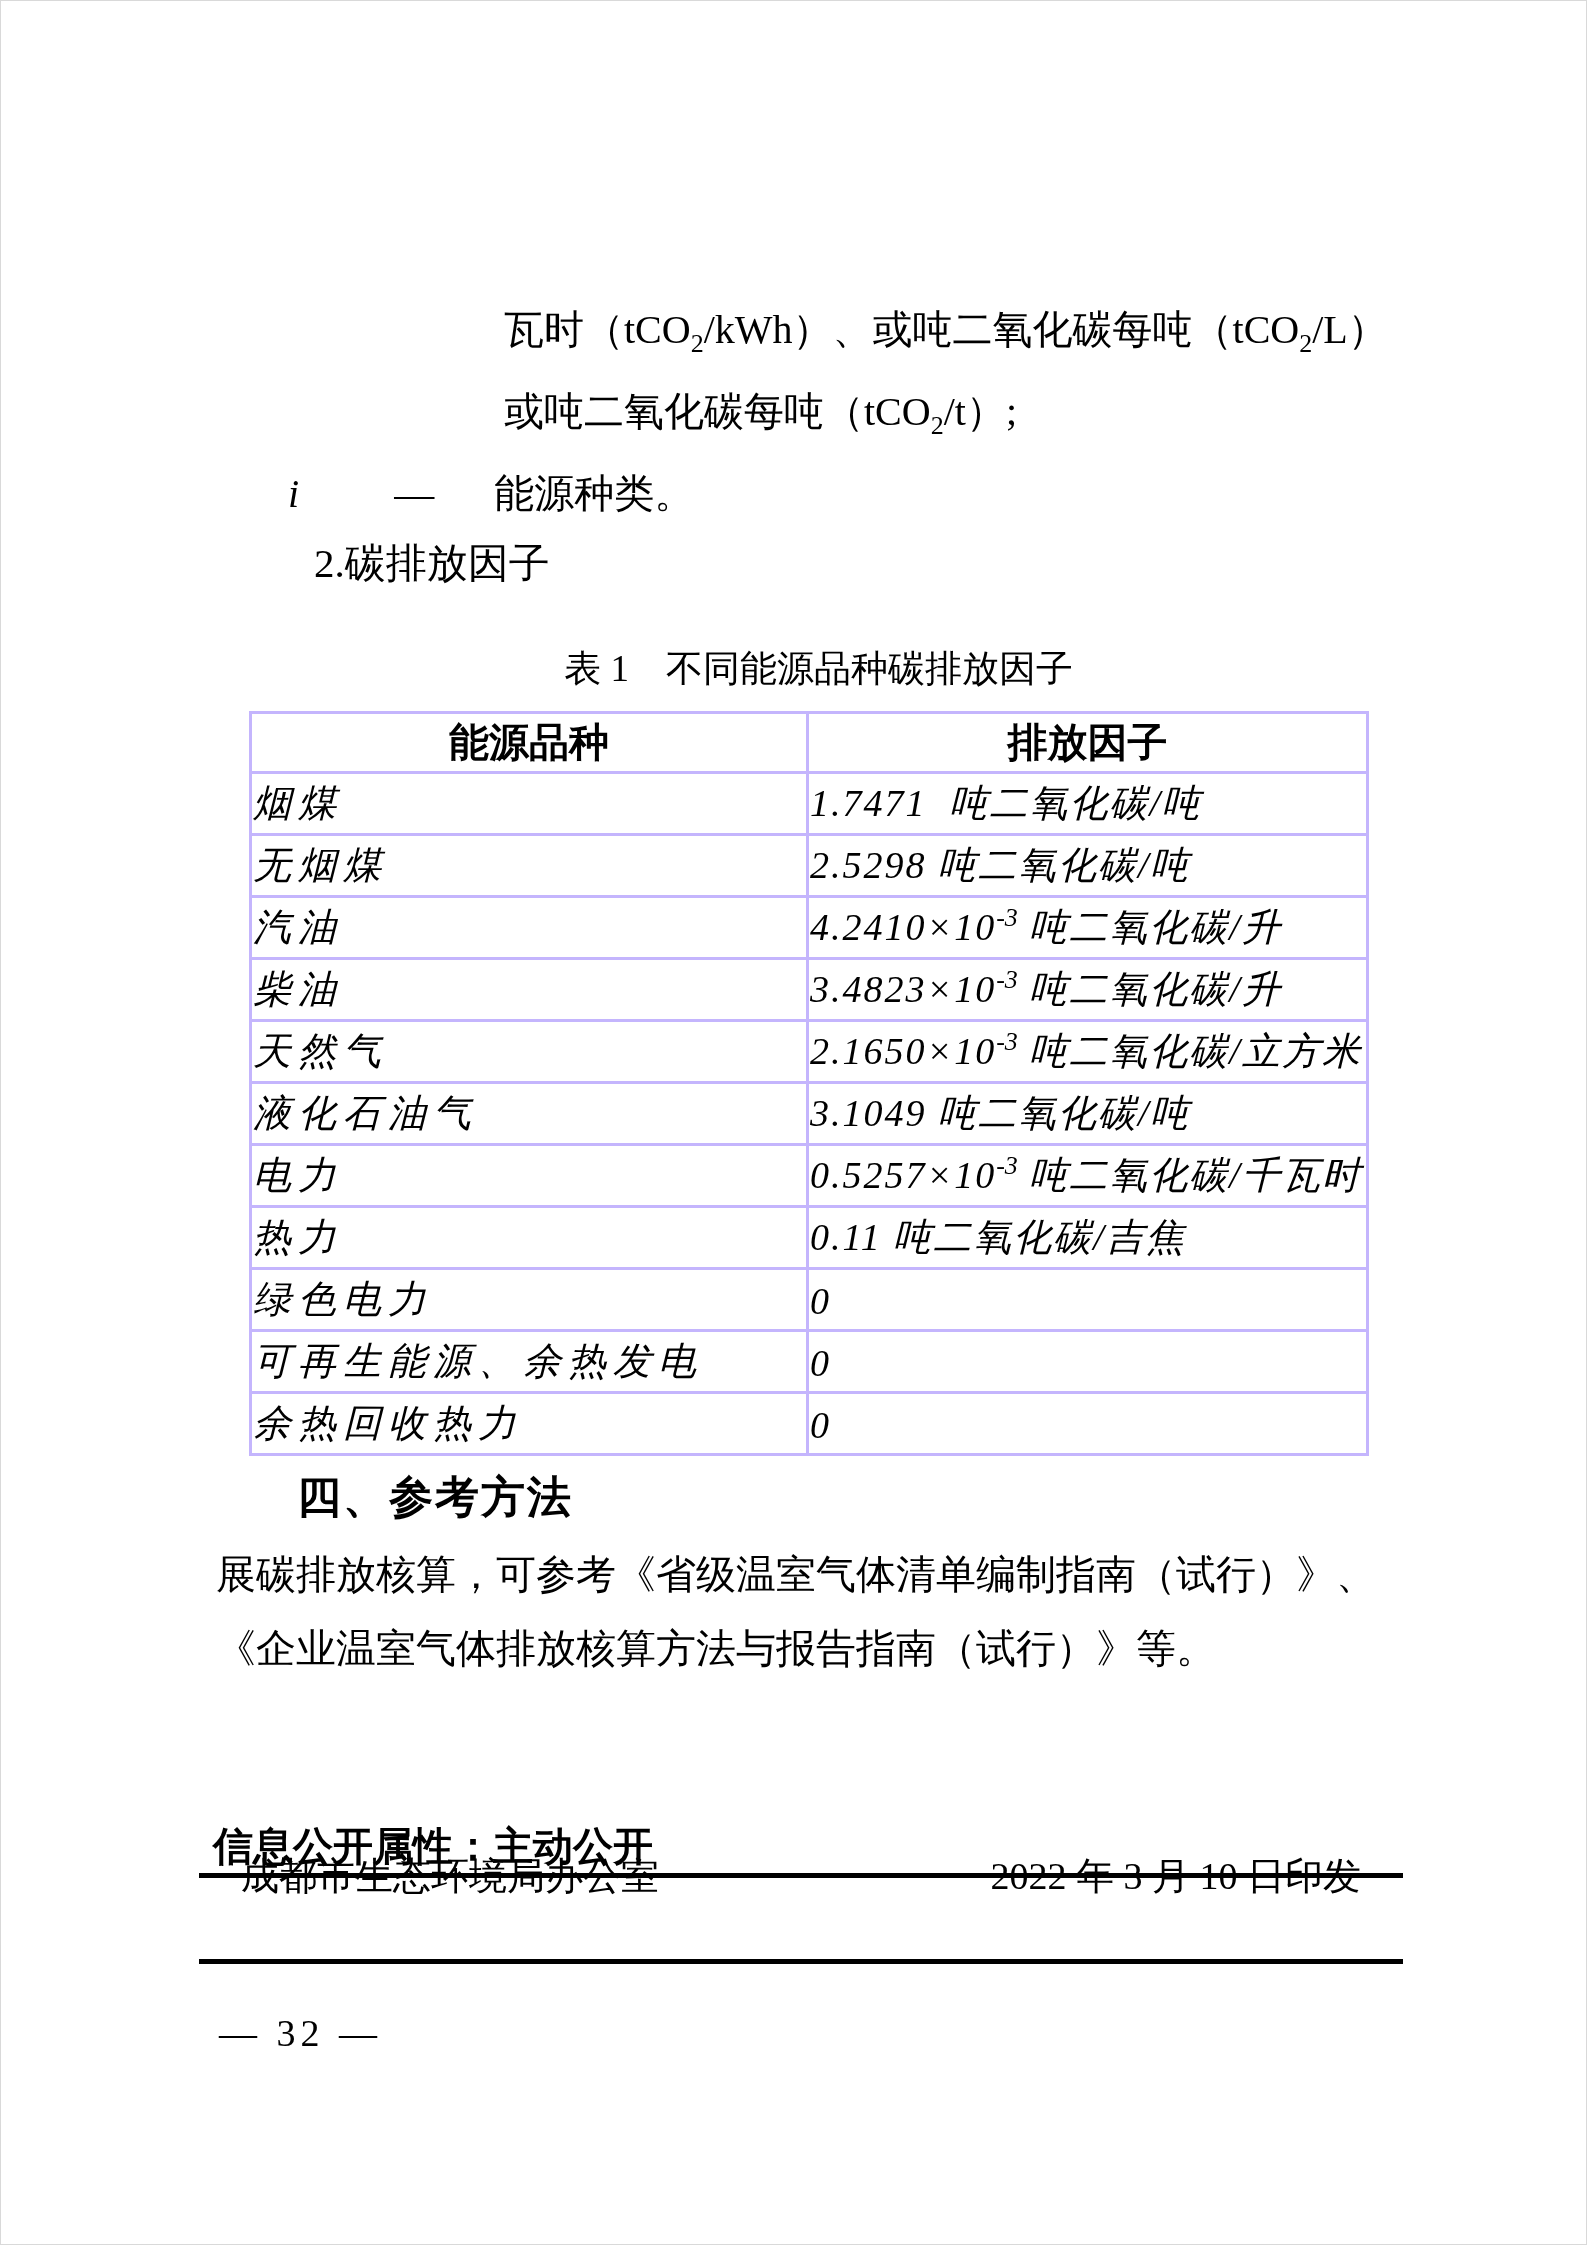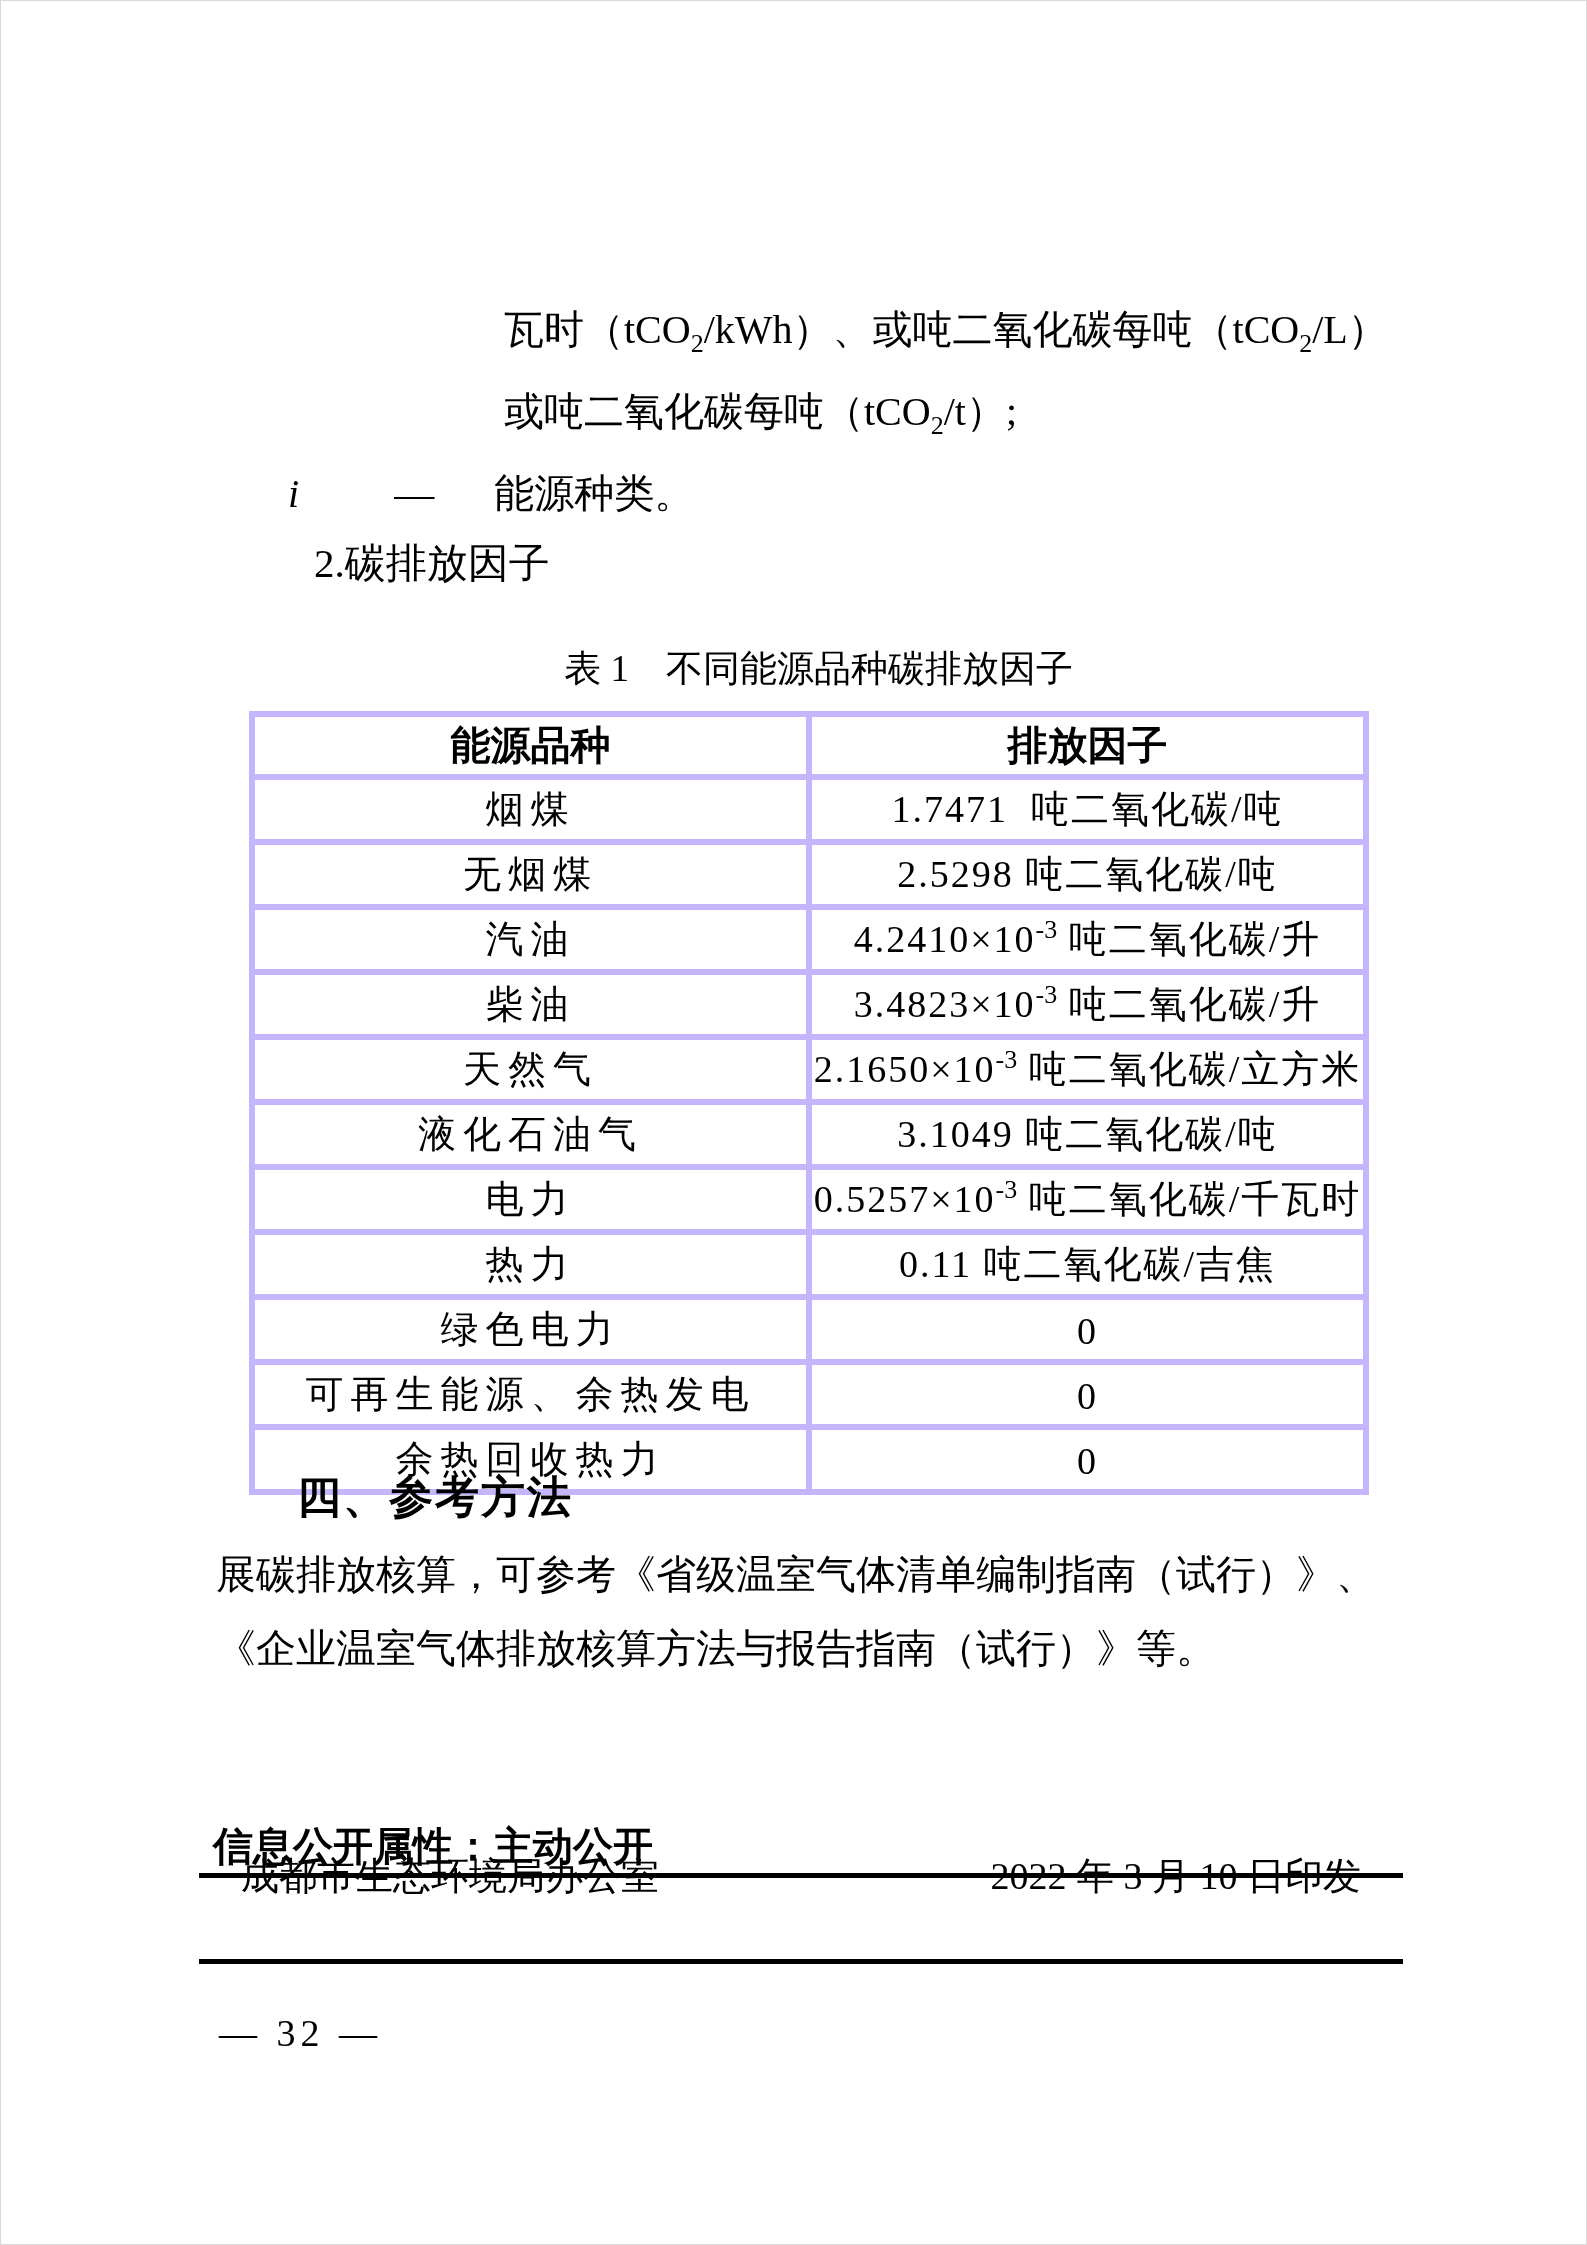--- a/index.html
+++ b/index.html
@@ -28,24 +28,24 @@
   .sec2 { position:absolute; left:313px; top:538px; font-size:41px; line-height:48px; }
 
   
   .tcaption { position:absolute; left:0; top:646px; width:100%; text-align:center; font-size:37px; line-height:44px;padding-left:25px; }
 
   
   table.dtable {
     position:absolute; left:248px; top:710px; width:1120px;
     border-collapse:collapse; table-layout:fixed;
   }
-  table.dtable, .dtable th, .dtable td { border:6px solid #c4b5fd; }
+  table.dtable, .dtable th, .dtable td { border:3px solid #c4b5fd; }
   .dtable th { height:54px; font-family:"Liberation Sans", sans-serif; font-weight:bold; font-size:40px; text-align:center; }
   .dtable col.c1 { width:557px; }
-  .dtable td { height:57px; text-align:center; vertical-align:middle; }
+  .dtable td { height:57px; vertical-align:middle;font-style:italic; }
   .dtable td.name { font-size:38px; letter-spacing:7px; }
   .dtable td.val  { font-size:38px; letter-spacing:2px; white-space:pre-wrap; }
   .dtable td.val .sup { letter-spacing:0; }
 
   
   .sec4-heading {
     position:absolute; left:296px; top:1470px;
     font-family:"Liberation Sans", sans-serif; font-weight:bold;
     font-size:44px; line-height:52px; letter-spacing:2px;
   }

